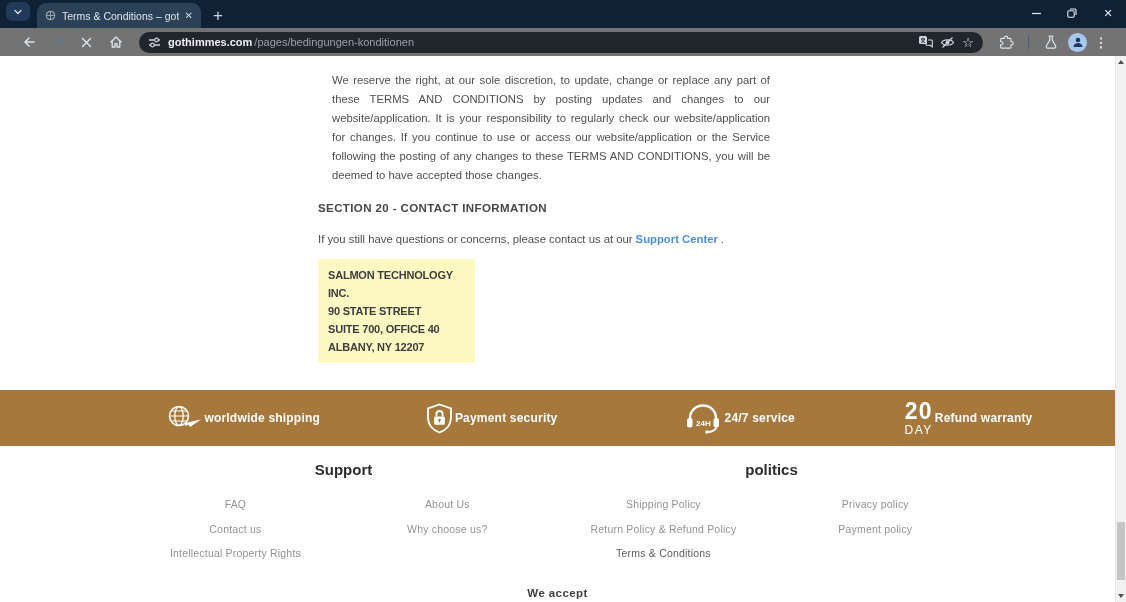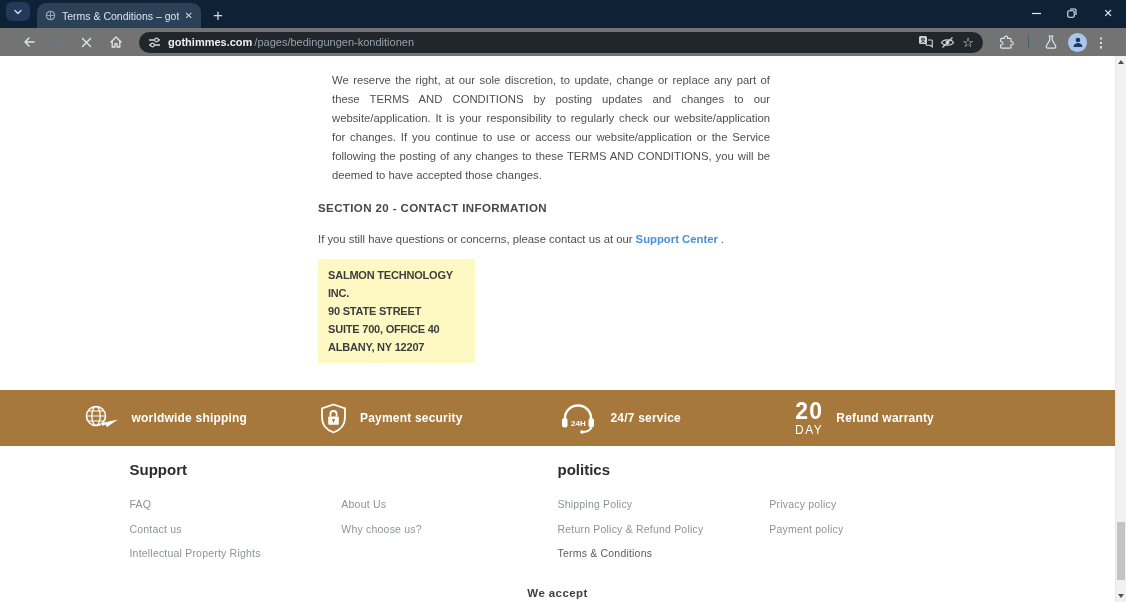--- a/index.html
+++ b/index.html
@@ -34,29 +34,29 @@
   .content-col{width:466px;margin-left:318px;padding-top:1px;}
   .para{font-size:11.3px;line-height:19px;color:#4f4f4f;text-align:justify;margin:14px;}
   .section-h{font-size:11.5px;font-weight:700;color:#474747;margin:9px 0 0;line-height:19px;letter-spacing:.4px;}
   .para2{font-size:11.3px;line-height:19px;color:#4f4f4f;margin:12px 0 0;}
   .support-link{color:#4a90d9;font-weight:700;text-decoration:none;margin:0 3px;}
   .address{margin-top:10px;width:137px;background:#fef9c3;padding:7px 10px;font-size:11px;font-weight:700;
     line-height:18px;color:#3d3d3d;letter-spacing:-.2px;}
   
   .features{margin-top:27px;height:56px;background:#a6783c;display:flex;align-items:center;}
   .features-inner{width:950px;margin:0 auto;display:flex;}
-  .feature{flex:1;display:flex;align-items:center;justify-content:flex-start;gap:13px;color:#fff;}
+  .feature{flex:1;display:flex;align-items:center;justify-content:flex-end;gap:2px;color:#fff;}
   .feature-label{font-size:12px;font-weight:700;letter-spacing:.2px;}
   .badge30{text-align:center;line-height:1;color:#fff;}
   .b30{font-size:23px;font-weight:800;display:block;letter-spacing:1px;}
   .bday{font-size:12px;display:block;letter-spacing:1.5px;margin-top:1px;}
   
   .footer{padding-top:15px;}
   .footer-inner{width:856px;margin:0 auto;}
-  .footer-grid{display:flex;}
+  .footer-grid{display:flex;text-align:center;}
   .fhalf{width:50%;}
   .fhead{font-size:15px;font-weight:700;color:#2d2d2d;margin:0;line-height:18px;}
   .fcols{display:flex;margin-top:13px;}
   .fcol{width:49.5%;display:flex;flex-direction:column;}
   .flink{font-size:10.5px;color:#8f9296;text-decoration:none;line-height:24.5px;letter-spacing:.2px;}
   .flink.current{color:#5c5c5c;}
   .we-accept{text-align:center;font-size:11.5px;font-weight:700;color:#3f3f3f;margin-top:21px;letter-spacing:.4px;}
   .payments{display:flex;justify-content:center;align-items:center;gap:3px;margin-top:8px;}
   
   .pm{height:14px;display:inline-flex;align-items:center;justify-content:center;}

